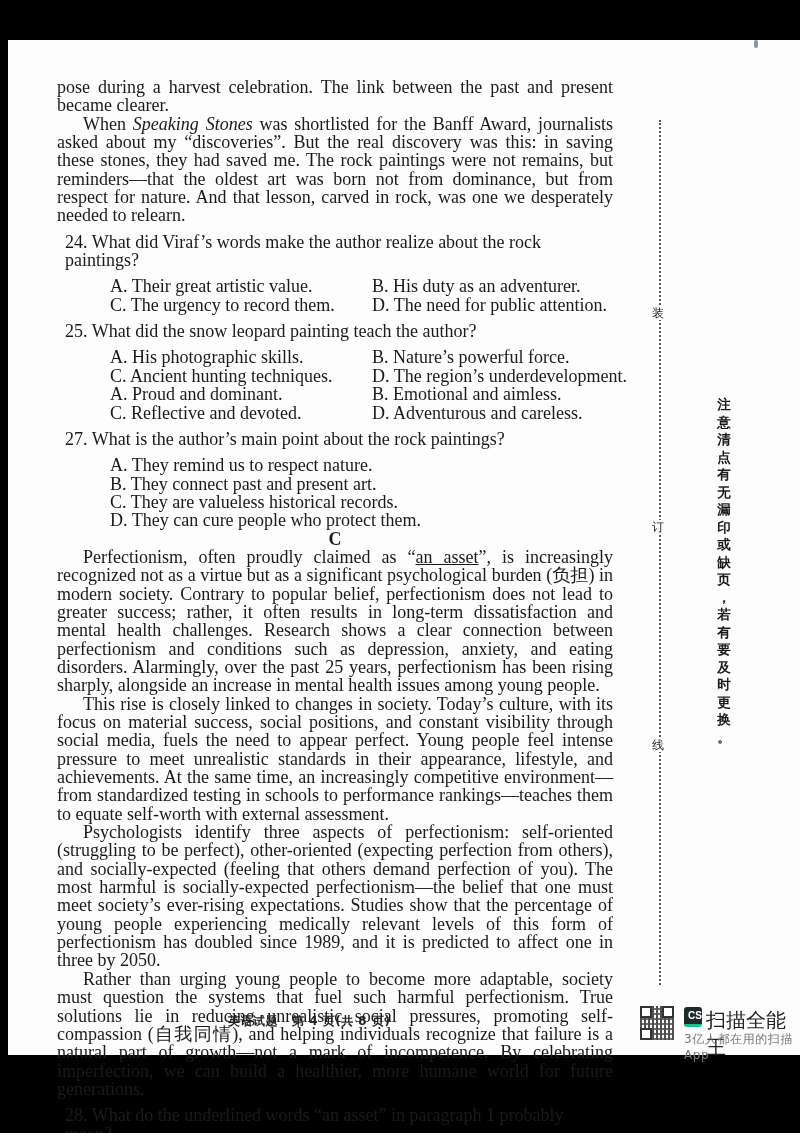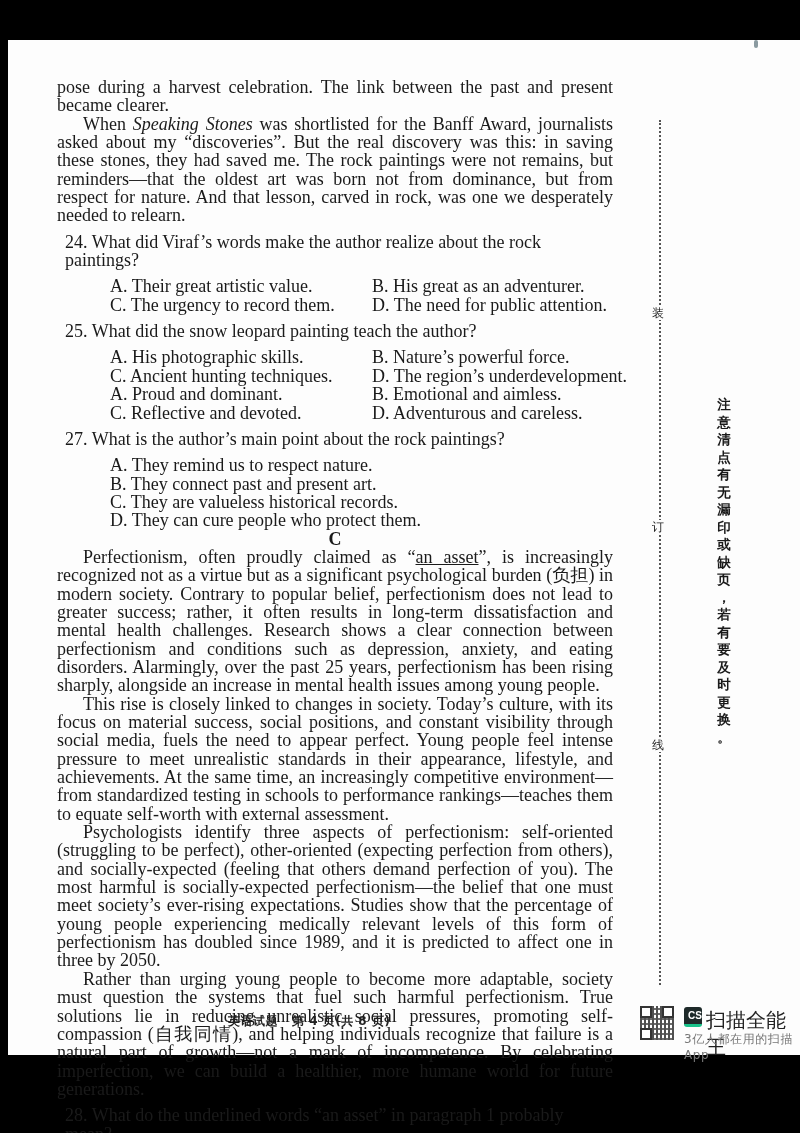--- a/index.html
+++ b/index.html
@@ -75,21 +75,21 @@
 <div class="speck"></div>
 
 <div class="content">
   <p class="p">pose during a harvest celebration. The link between the past and present became clearer.</p>
   <p class="p indent"><span>When </span><i>Speaking Stones</i><span> was shortlisted for the Banff Award, journalists asked about my “discoveries”. But the real discovery was this: in saving these stones, they had saved me. The rock paintings were not remains, but reminders—that the oldest art was born not from dominance, but from respect for nature. And that lesson, carved in rock, was one we desperately needed to relearn.</span></p>
 
   <div>
     <p class="q">24. What did Viraf’s words make the author realize about the rock paintings?</p>
     <div class="opts">
       <span class="opt">A. Their great artistic value.</span>
-      <span class="opt">B. His great as an adventurer.</span>
+      <span class="opt">B. His duty as an adventurer.</span>
       <span class="opt">C. The urgency to record them.</span>
       <span class="opt">D. The need for public attention.</span>
     </div>
   </div>
   <div>
     <p class="q">25. What did the snow leopard painting teach the author?</p>
     <div class="opts">
       <span class="opt">A. His photographic skills.</span>
       <span class="opt">B. Nature’s powerful force.</span>
       <span class="opt">C. Ancient hunting techniques.</span>

